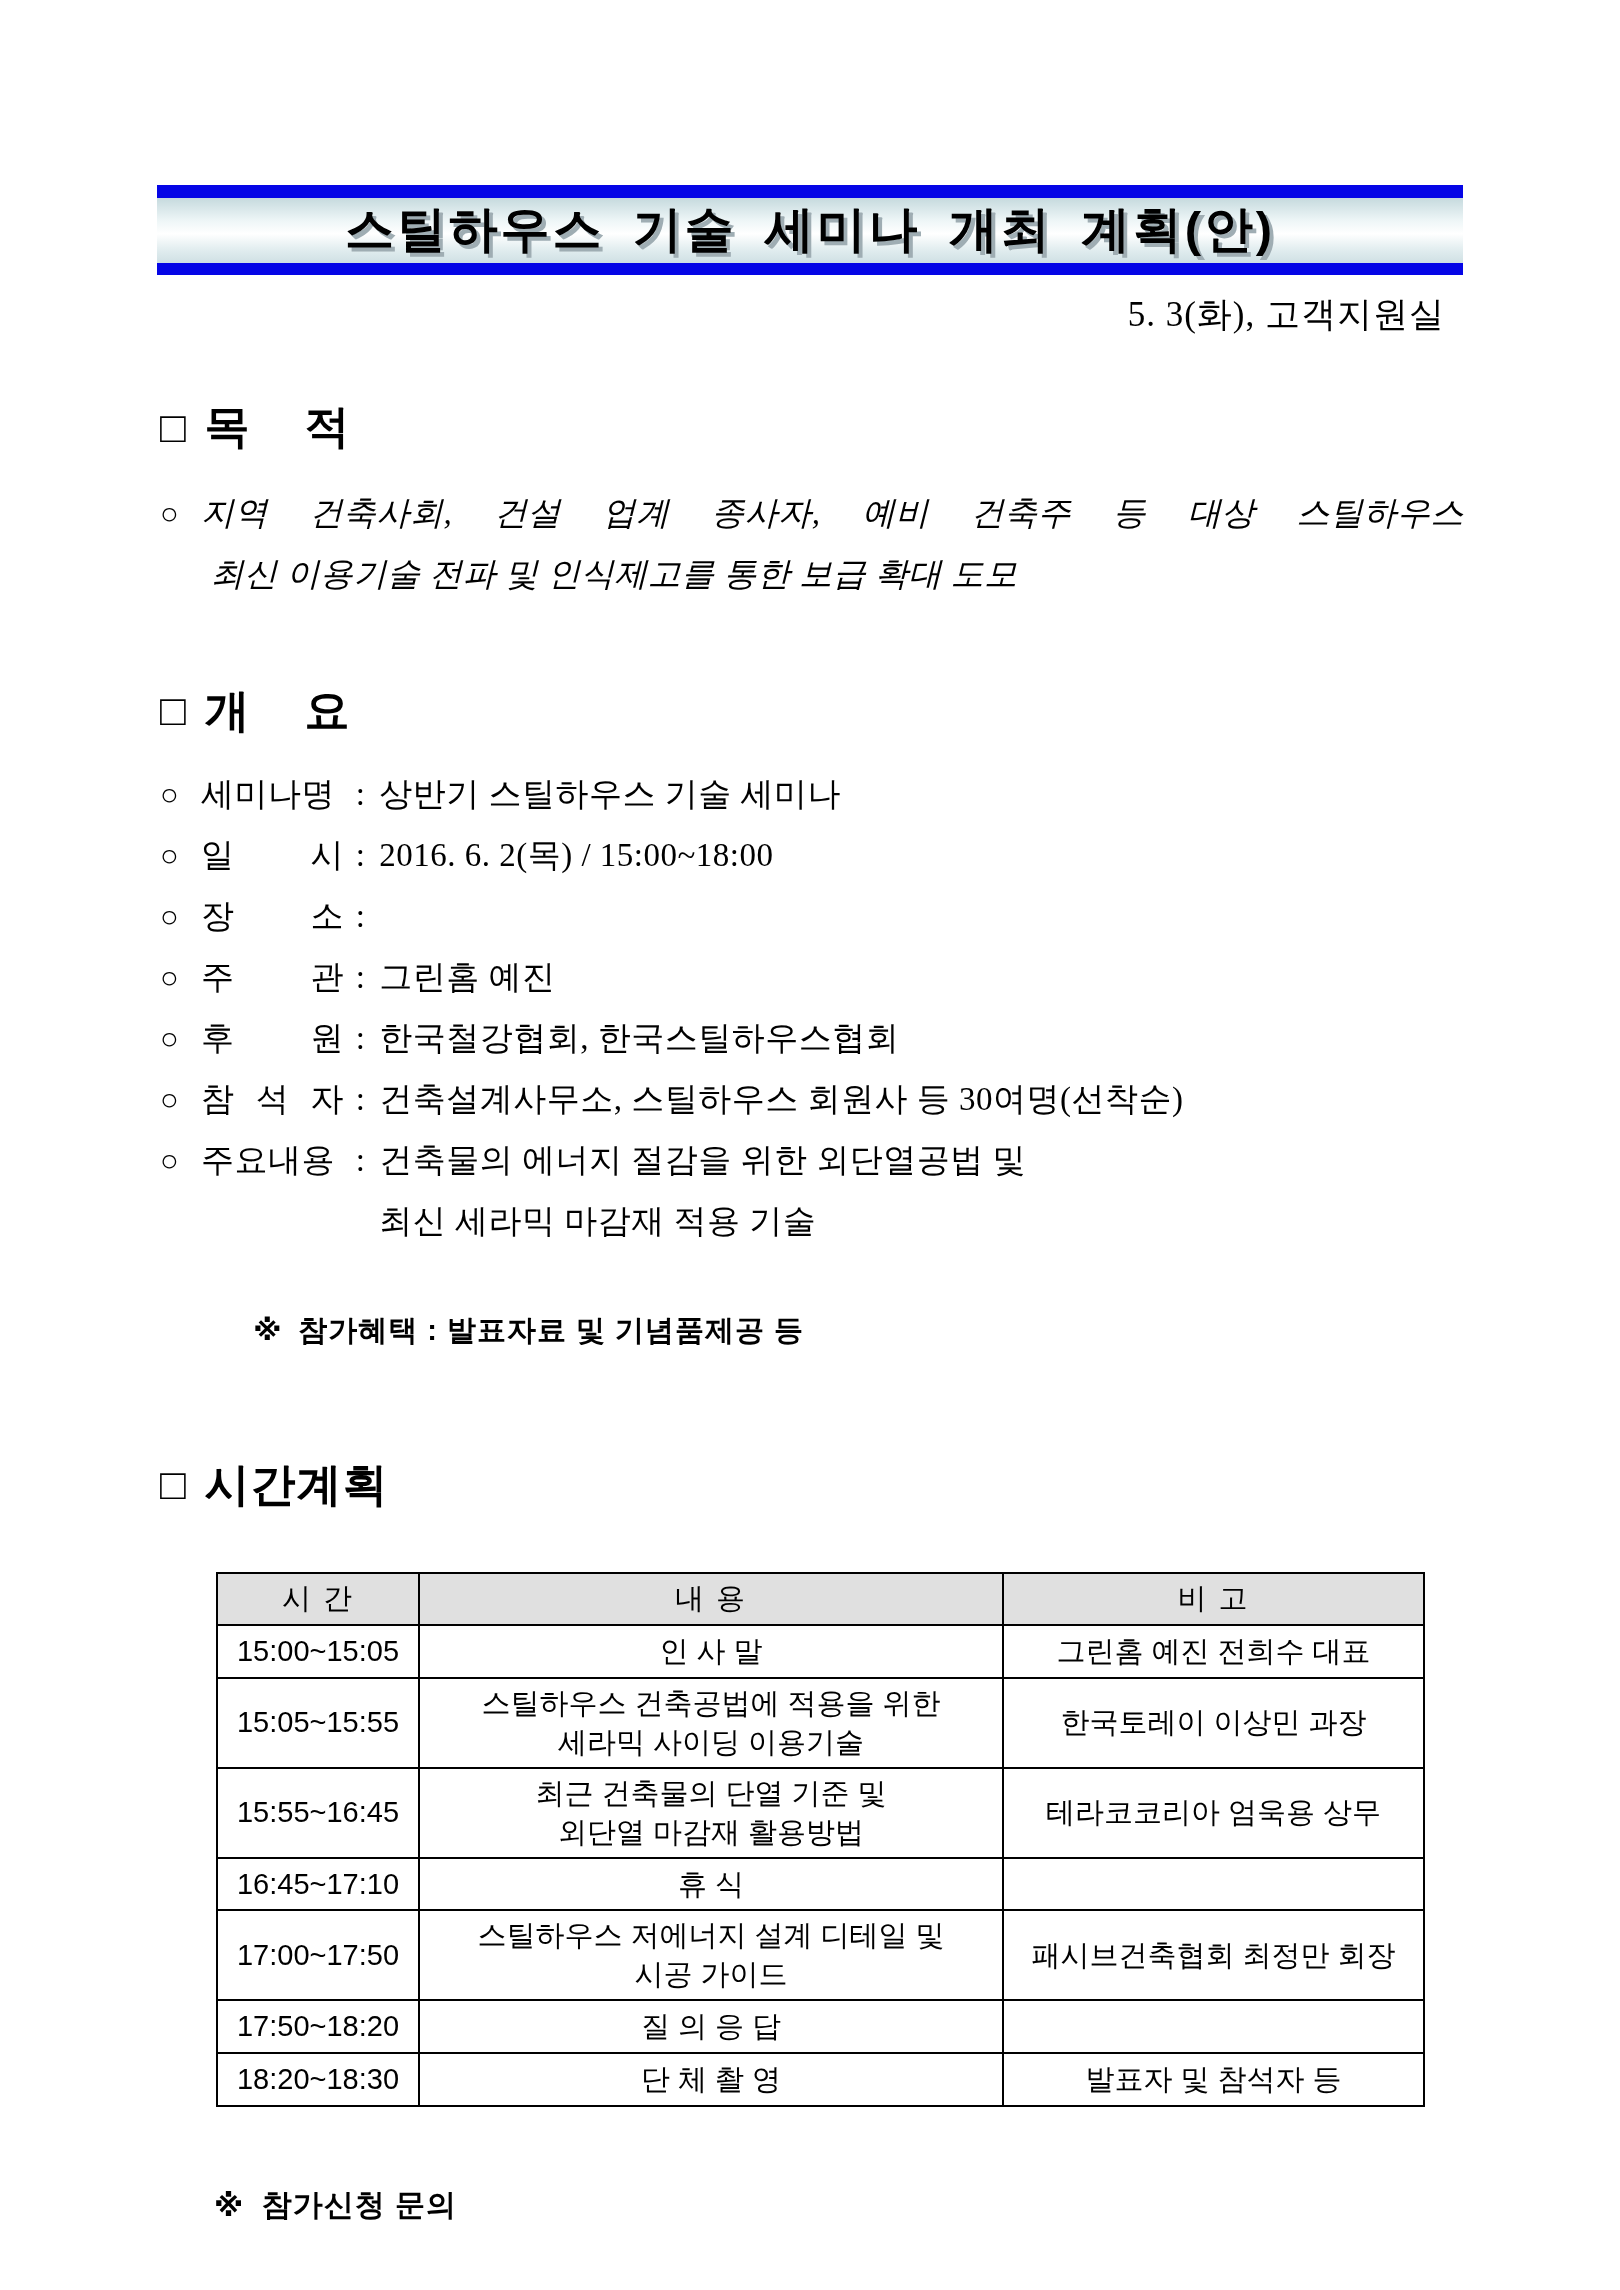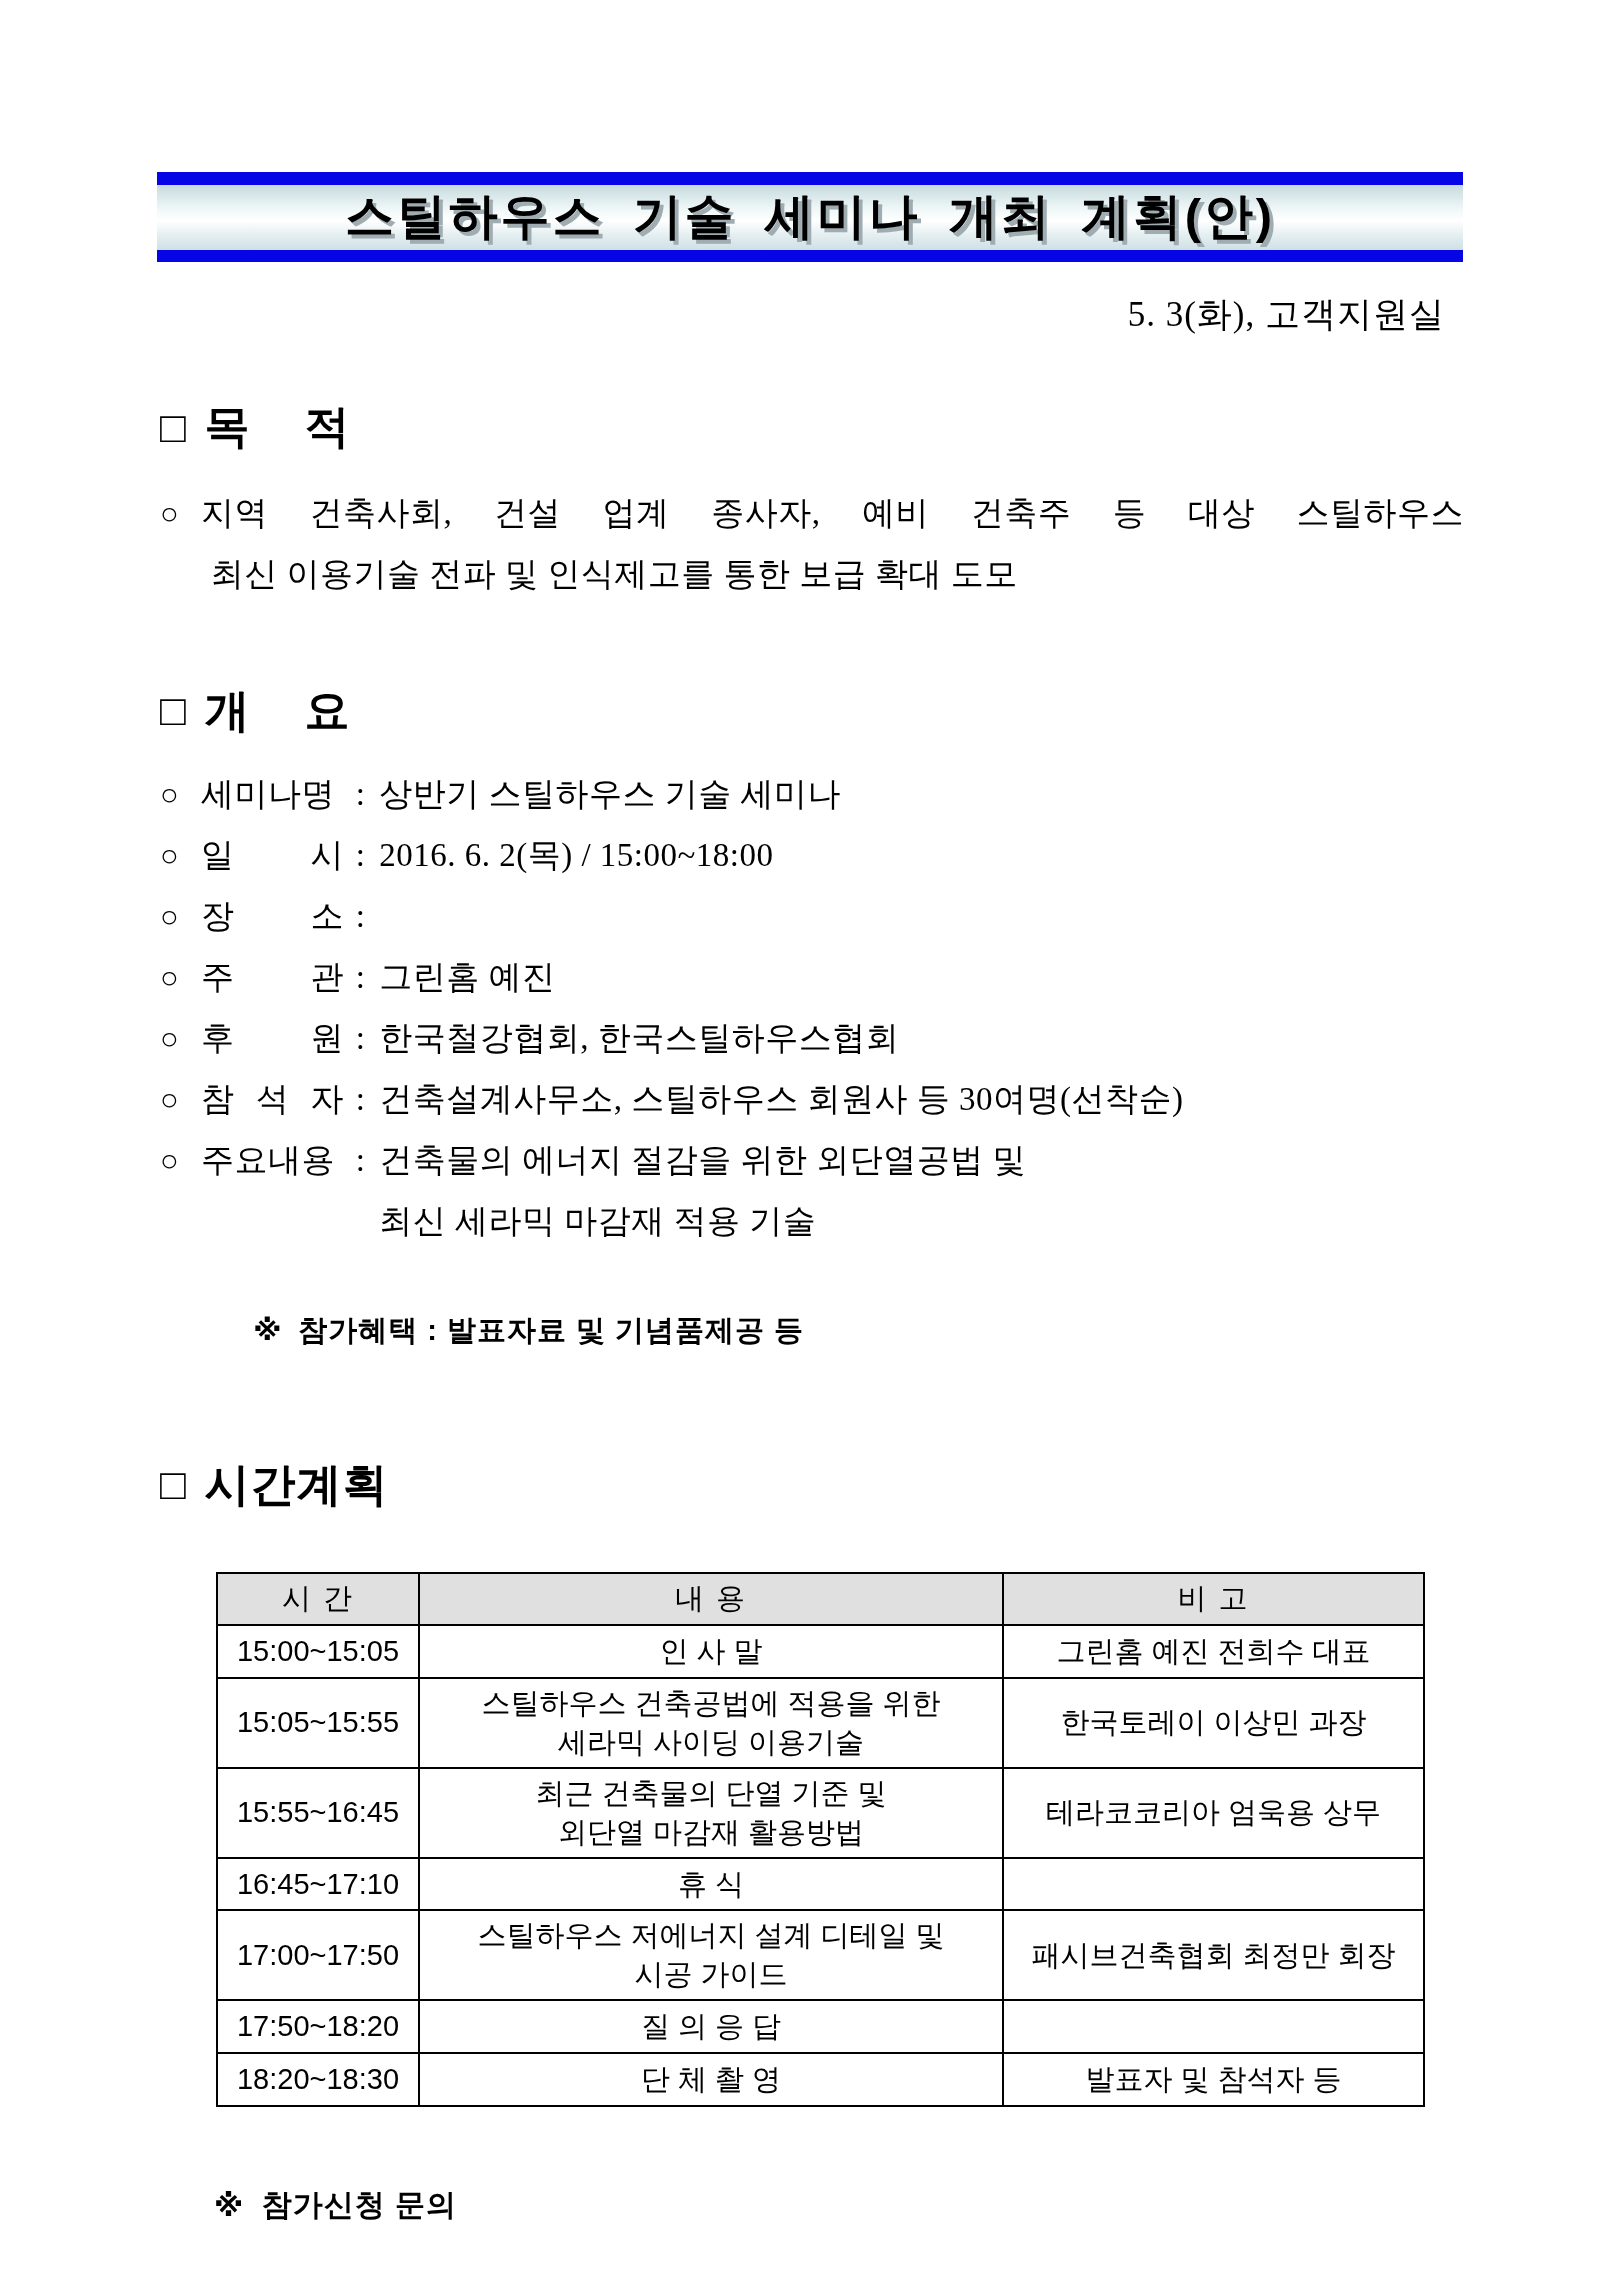--- a/index.html
+++ b/index.html
@@ -13,21 +13,21 @@
     position: relative;
     overflow: hidden;
     font-family: "Liberation Serif", "DejaVu Serif", serif;
     color: #000000;
   }
 
   
   .banner {
     position: absolute;
     left: 157px;
-    top: 172px;
+    top: 185px;
     width: 1306px;
   }
   .banner .bar {
     height: 12.7px;
     background: #0505e6;
   }
   .banner .banner-mid {
     height: 65px;
     background: linear-gradient(to bottom, #c6dade 0%, #eef6f7 35%, #ffffff 55%, #e3eef0 78%, #cfe0e4 100%);
     display: flex;
@@ -82,21 +82,21 @@
     display: flex;
     align-items: flex-start;
     font-size: 33px;
     line-height: 61px;
     letter-spacing: 0.5px;
   }
   .bullet-row .o-bullet {
     flex: 0 0 41px;
     font-size: 31px;
   }
-  .purpose-text { flex: 1 1 auto; }
+  .purpose-text { flex: 1 1 auto; font-style: italic; }
   .purpose-text .p-line1 {
     text-align: justify;
     text-align-last: justify;
   }
   .purpose-text .p-line2 { padding-left: 9.8px; }
 
   .ov-item { margin: 0; }
   .ov-label {
     display: inline-block;
     width: 143px;

